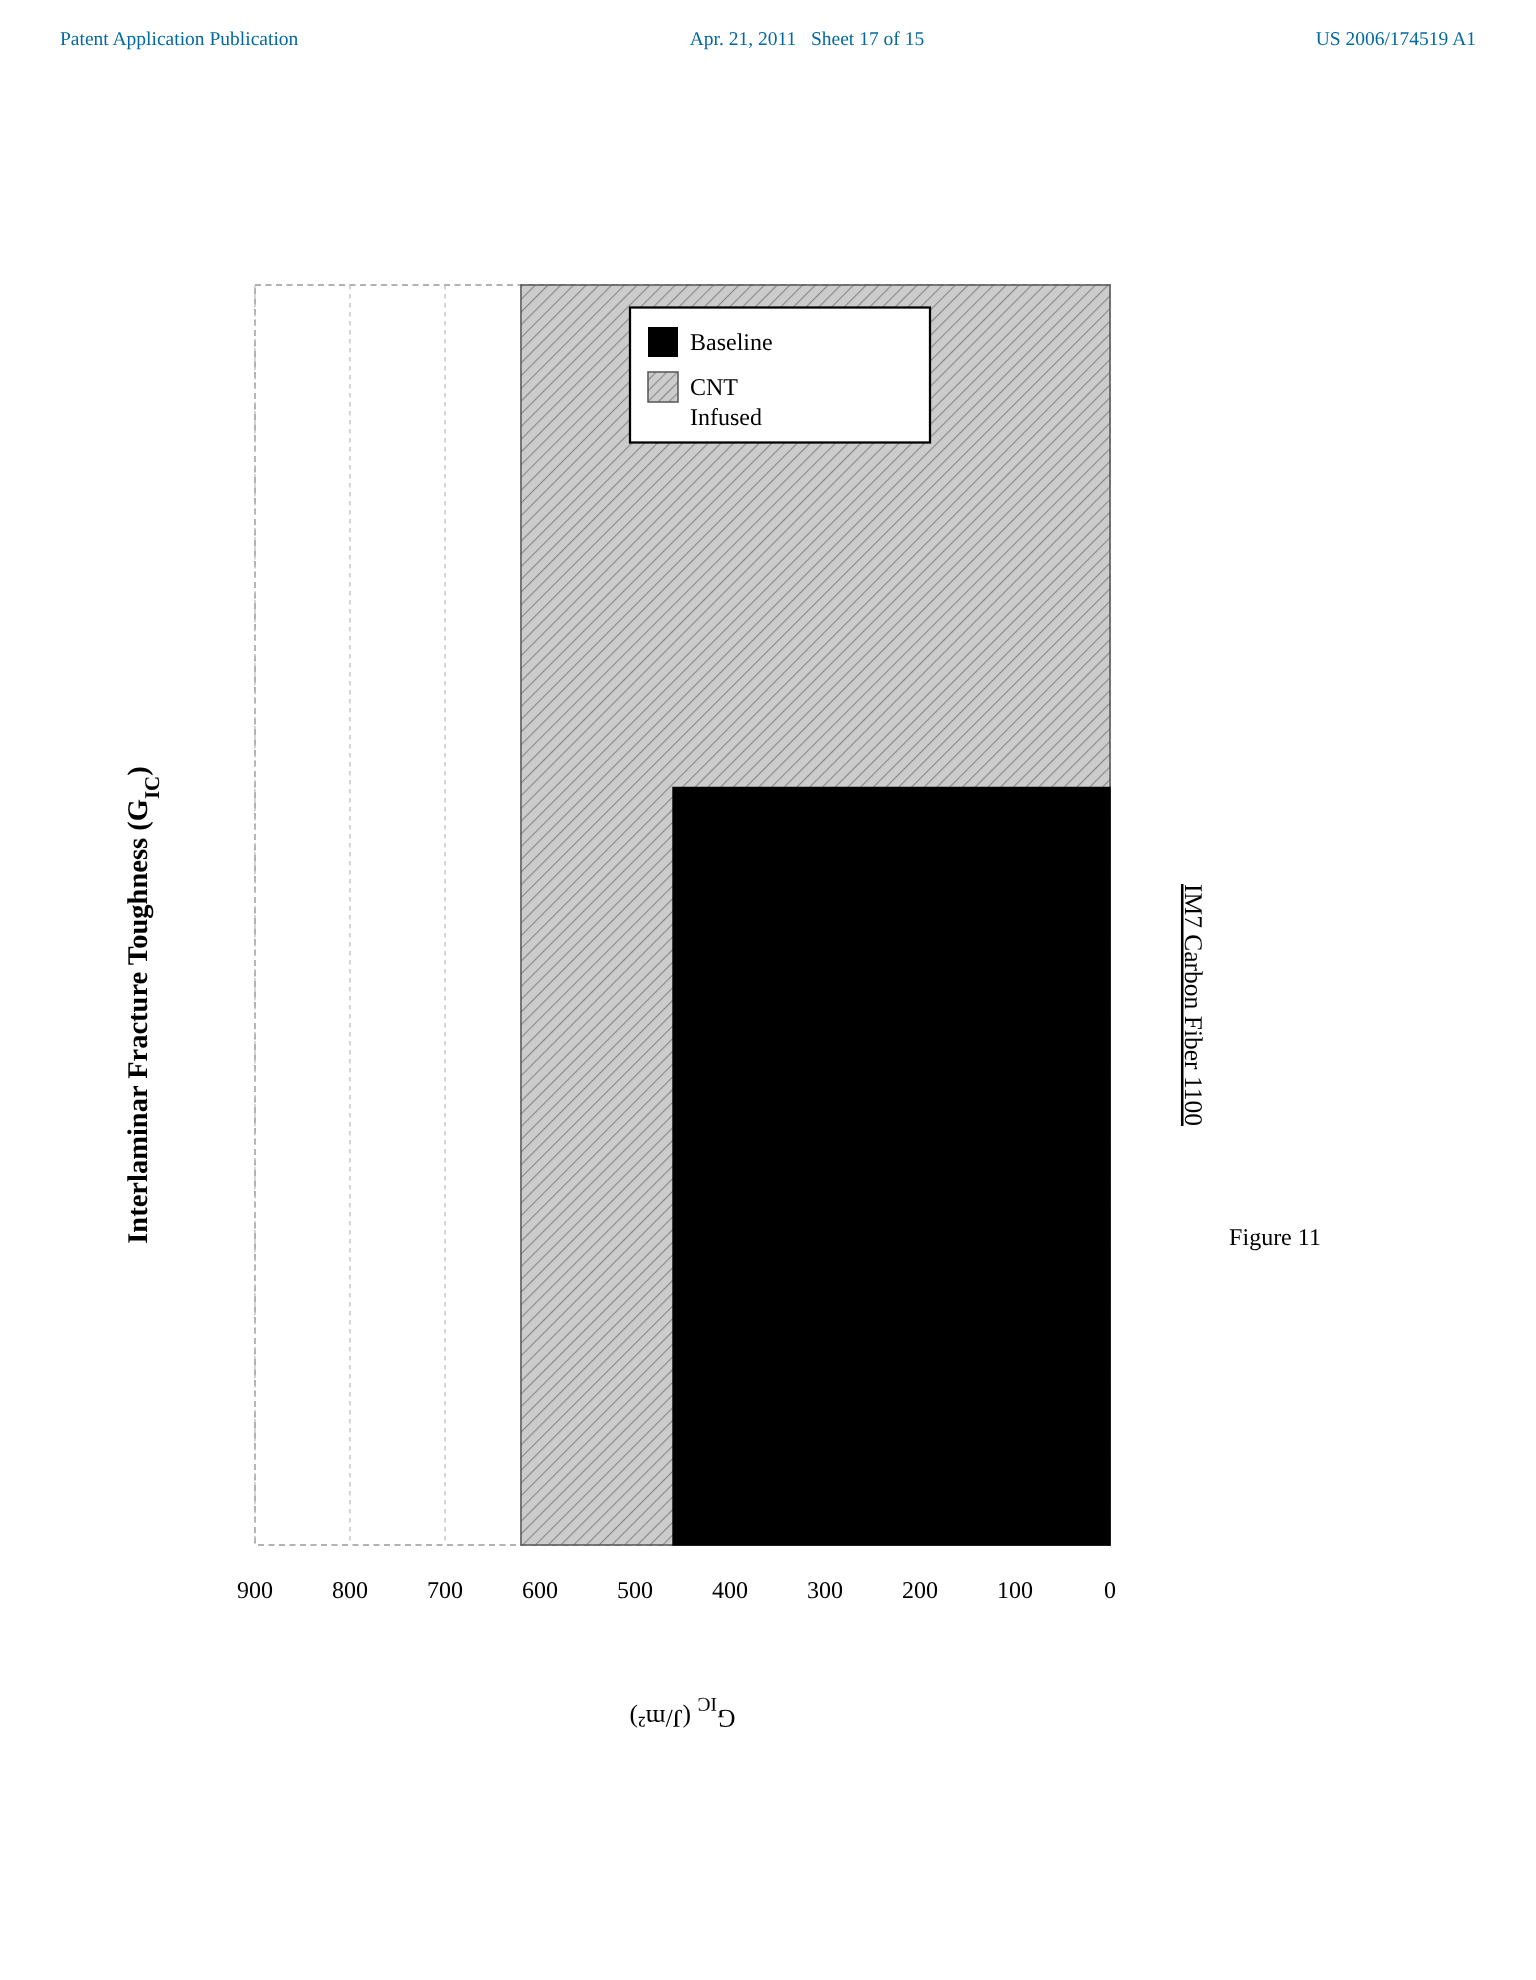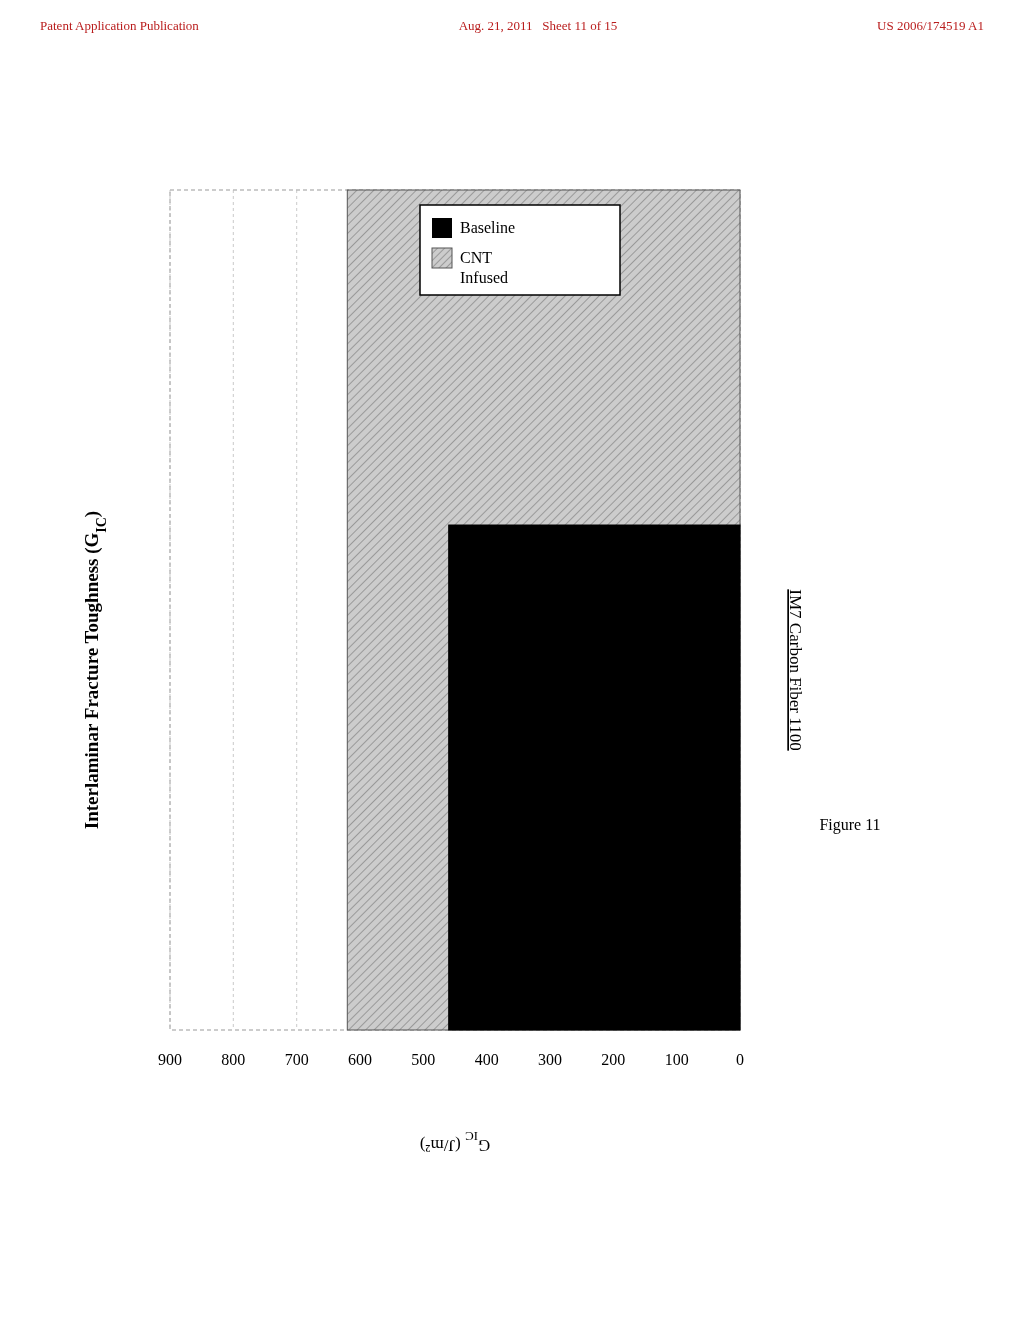--- a/index.html
+++ b/index.html
@@ -12,31 +12,31 @@
       position: relative;
     }
 
     
     .header {
       display: flex;
       justify-content: space-between;
       align-items: center;
       padding: 18px 40px 0 40px;
       font-size: 13px;
-      color: #b91c1c;
+      color: #0369a1;
     }
   </style>
 </head>
 <body>
 
 <div class="header">
   <span>Patent Application Publication</span>
   <span>
-    <span>Aug. 21, 2011</span>&nbsp;&nbsp;
-    <span>Sheet 11 of 15</span>
+    <span>Apr. 21, 2011</span>&nbsp;&nbsp;
+    <span>Sheet 17 of 15</span>
   </span>
   <span>US 2006/174519 A1</span>
 </div>
 
 <svg style="position:absolute; top:130px; left:60px; width:900px; height:1070px;" viewBox="0 0 900 1070" xmlns="http://www.w3.org/2000/svg">
   <defs>
 
     <pattern id="hatchPattern" patternUnits="userSpaceOnUse" width="6" height="6" patternTransform="rotate(45)">
       <rect width="6" height="6" fill="#ccc"></rect>
       <line x1="0" y1="0" x2="0" y2="6" stroke="#888" stroke-width="1.5"></line>

